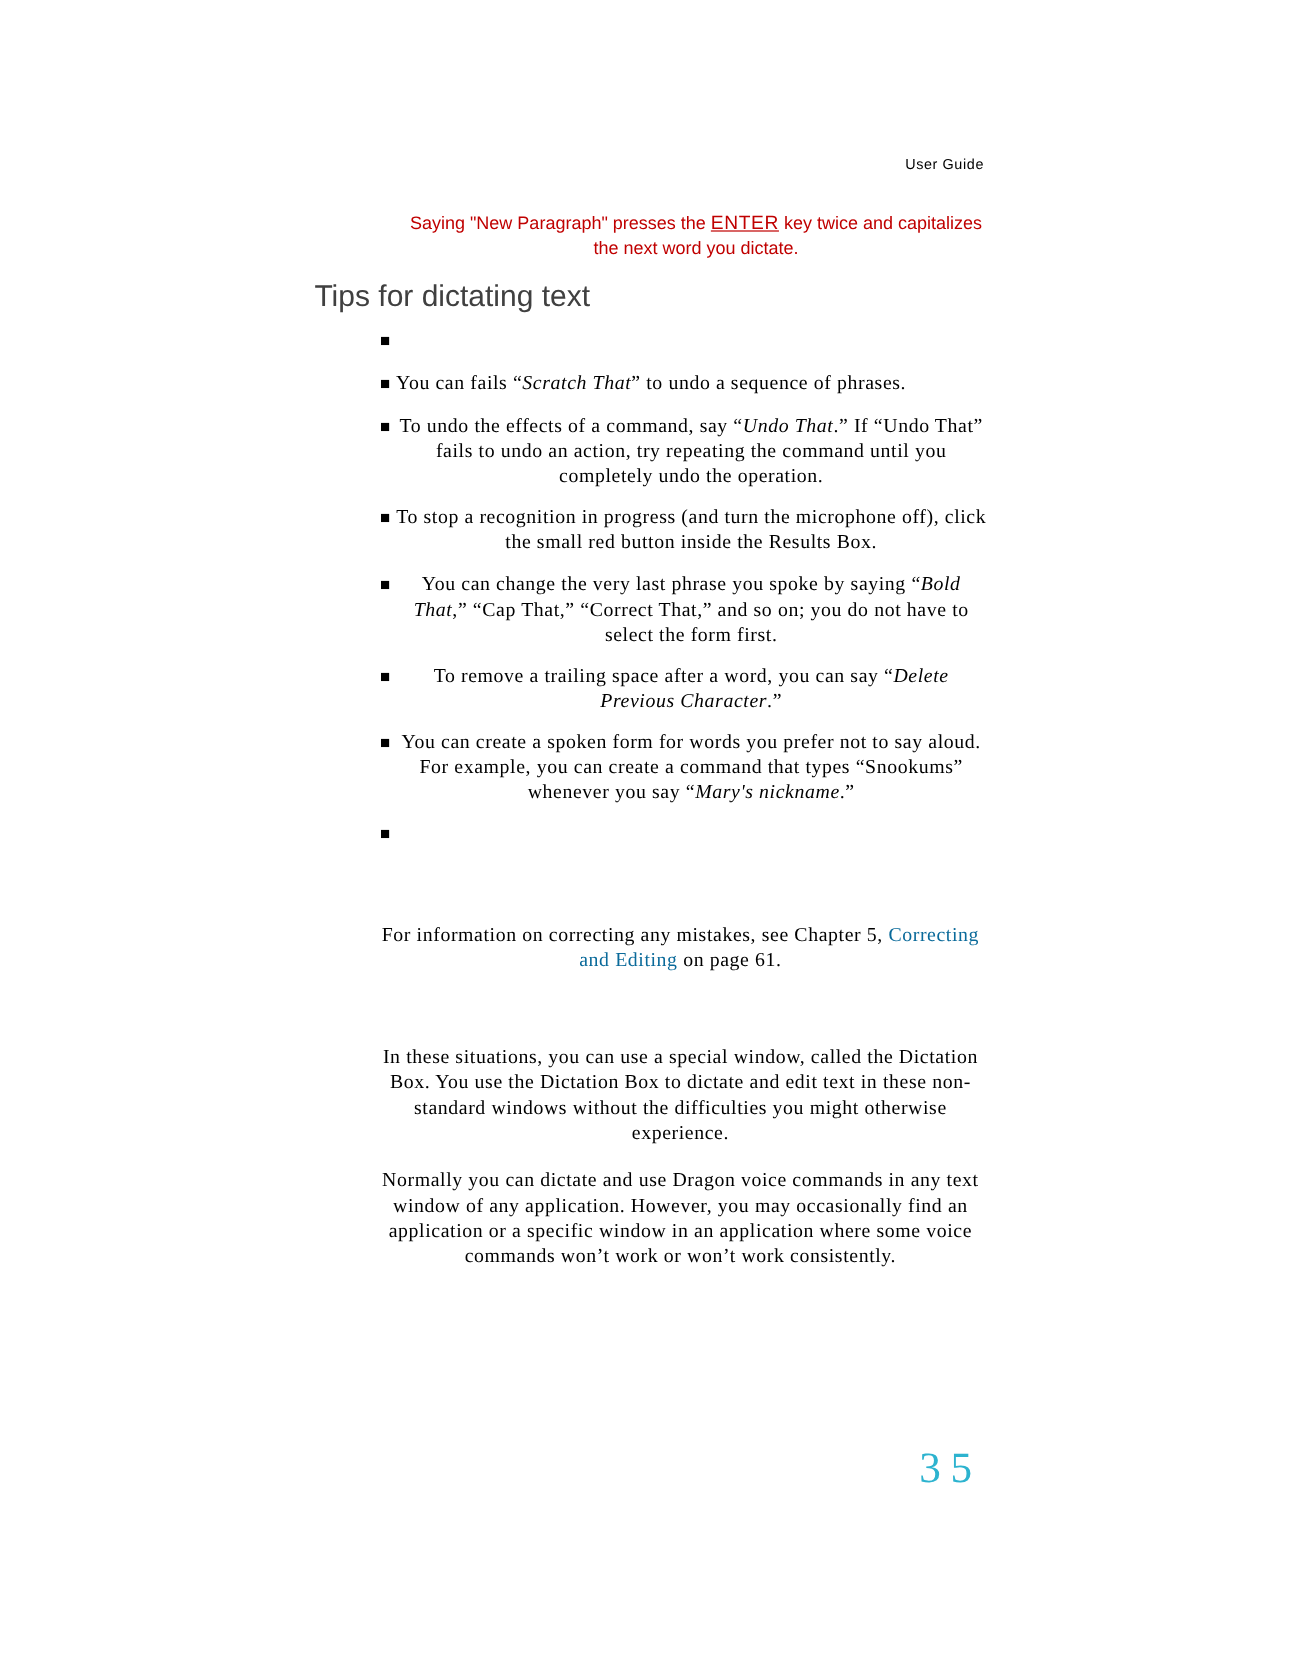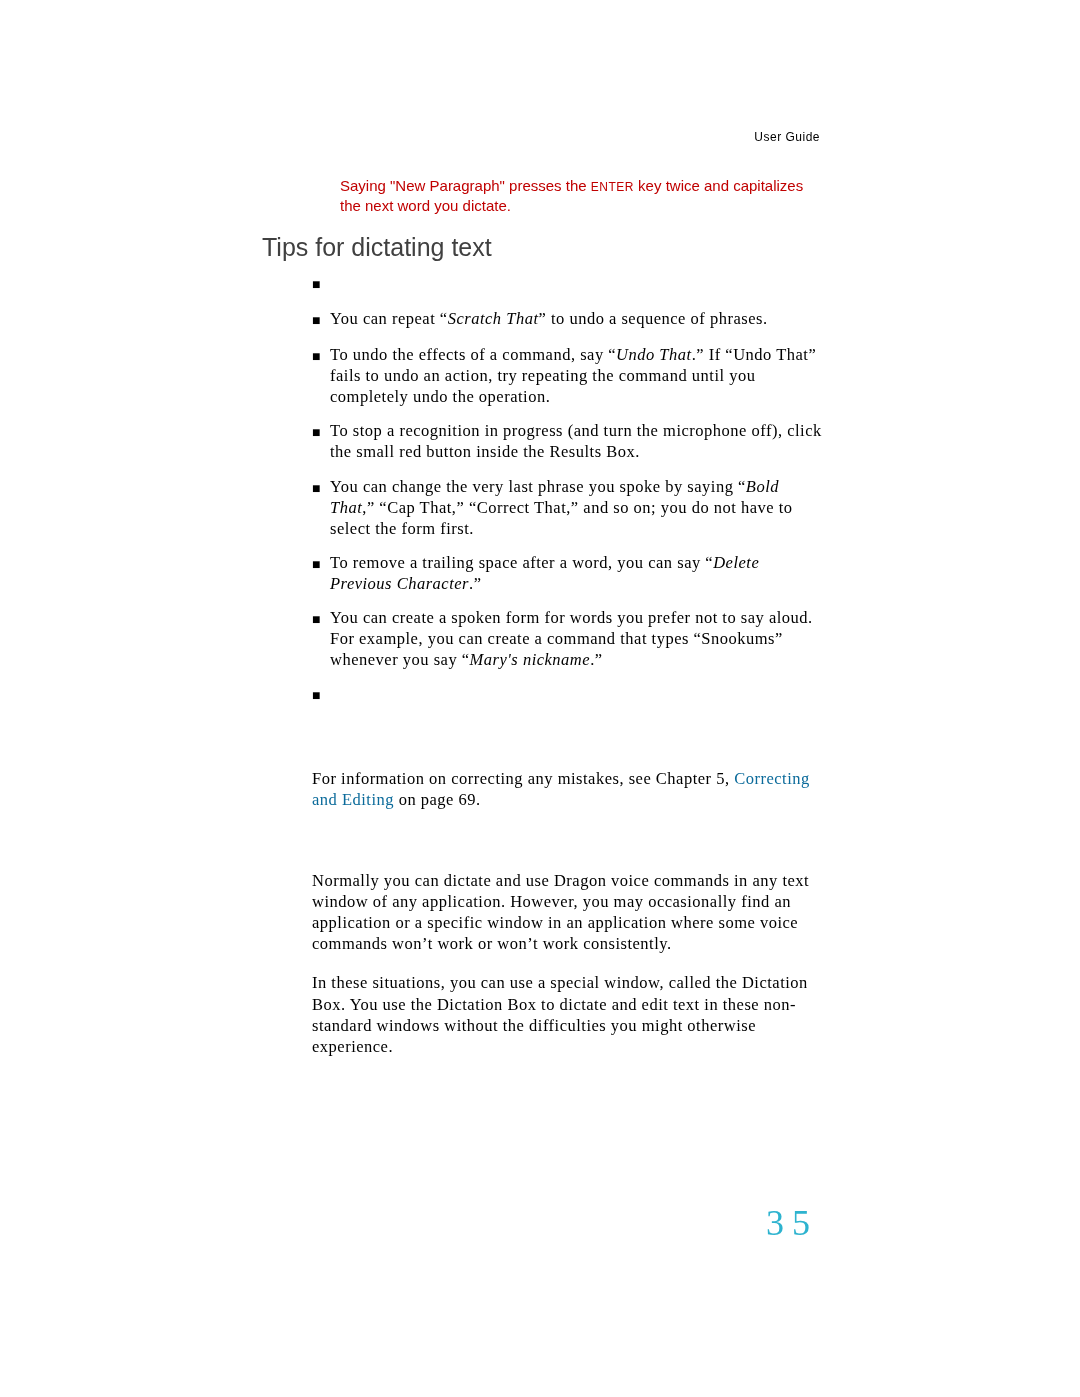--- a/index.html
+++ b/index.html
@@ -9,20 +9,21 @@
     width: 1080px;
     height: 1397px;
     overflow: hidden;
   }
   .page {
     position: relative;
     width: 1080px;
     height: 1397px;
     font-family: Georgia, "Times New Roman", serif;
     color: #000;
+    text-align: center;
   }
   .header {
     position: absolute;
     top: 130px;
     right: 260px;
     font-family: Arial, Helvetica, sans-serif;
     font-size: 12px;
     letter-spacing: 0.5px;
     color: #000;
   }
@@ -30,22 +31,23 @@
     position: absolute;
     top: 176px;
     left: 340px;
     width: 480px;
     font-family: Arial, Helvetica, sans-serif;
     font-size: 15px;
     line-height: 1.35;
     color: #c00000;
   }
   .small-caps {
-    font-size: 12px;
+    font-size: 16px;
     letter-spacing: 0.5px;
+    text-decoration: underline;
   }
   .heading {
     position: absolute;
     font-family: Arial, Helvetica, sans-serif;
     font-weight: 400;
     font-size: 25px;
     color: #404040;
   }
   #heading-tips { top: 233px; left: 262px; }
   #heading-dictation { top: 830px; left: 262px; }
@@ -112,21 +114,21 @@
 
   <div id="heading-tips" class="heading">Tips for dictating text</div>
 
   <div class="bullets">
 
     <div class="bullet">
       <div class="marker">■</div>
     </div>
     <div class="bullet">
       <div class="marker">■</div>
-      <div class="text"><span>You can repeat “</span><span class="em">Scratch That</span><span>” to undo a sequence of phrases.</span></div>
+      <div class="text"><span>You can fails “</span><span class="em">Scratch That</span><span>” to undo a sequence of phrases.</span></div>
     </div>
     <div class="bullet">
       <div class="marker">■</div>
       <div class="text"><span>To undo the effects of a command, say “</span><span class="em">Undo That</span><span>.” If “Undo That” fails to undo an action, try repeating the command until you completely undo the operation.</span></div>
     </div>
     <div class="bullet">
       <div class="marker">■</div>
       <div class="text"><span>To stop a recognition in progress (and turn the microphone off), click the small red button inside the Results Box.</span></div>
     </div>
     <div class="bullet">
@@ -140,27 +142,27 @@
     <div class="bullet">
       <div class="marker">■</div>
       <div class="text"><span>You can create a spoken form for words you prefer not to say aloud. For example, you can create a command that types “Snookums” whenever you say “</span><span class="em">Mary's nickname</span><span>.”</span></div>
     </div>
     <div class="bullet">
       <div class="marker">■</div>
     </div>
   </div>
 
   <div class="footnote">
-    <span>For information on correcting any mistakes, see Chapter 5, </span><span class="link">Correcting and Editing</span><span> on page 69.</span>
+    <span>For information on correcting any mistakes, see Chapter 5, </span><span class="link">Correcting and Editing</span><span> on page 61.</span>
   </div>
 
 
   <div class="dict-paras">
     <div class="para">
-        <div class="text">Normally you can dictate and use Dragon voice commands in any text window of any application. However, you may occasionally find an application or a specific window in an application where some voice commands won’t work or won’t work consistently.</div>
+        <div class="text">In these situations, you can use a special window, called the Dictation Box. You use the Dictation Box to dictate and edit text in these non-standard windows without the difficulties you might otherwise experience.</div>
       </div>
     <div class="para">
-        <div class="text">In these situations, you can use a special window, called the Dictation Box. You use the Dictation Box to dictate and edit text in these non-standard windows without the difficulties you might otherwise experience.</div>
+        <div class="text">Normally you can dictate and use Dragon voice commands in any text window of any application. However, you may occasionally find an application or a specific window in an application where some voice commands won’t work or won’t work consistently.</div>
       </div>
   </div>
 
   <div class="pagenum">35</div>
 </div>
 
 </body></html>

